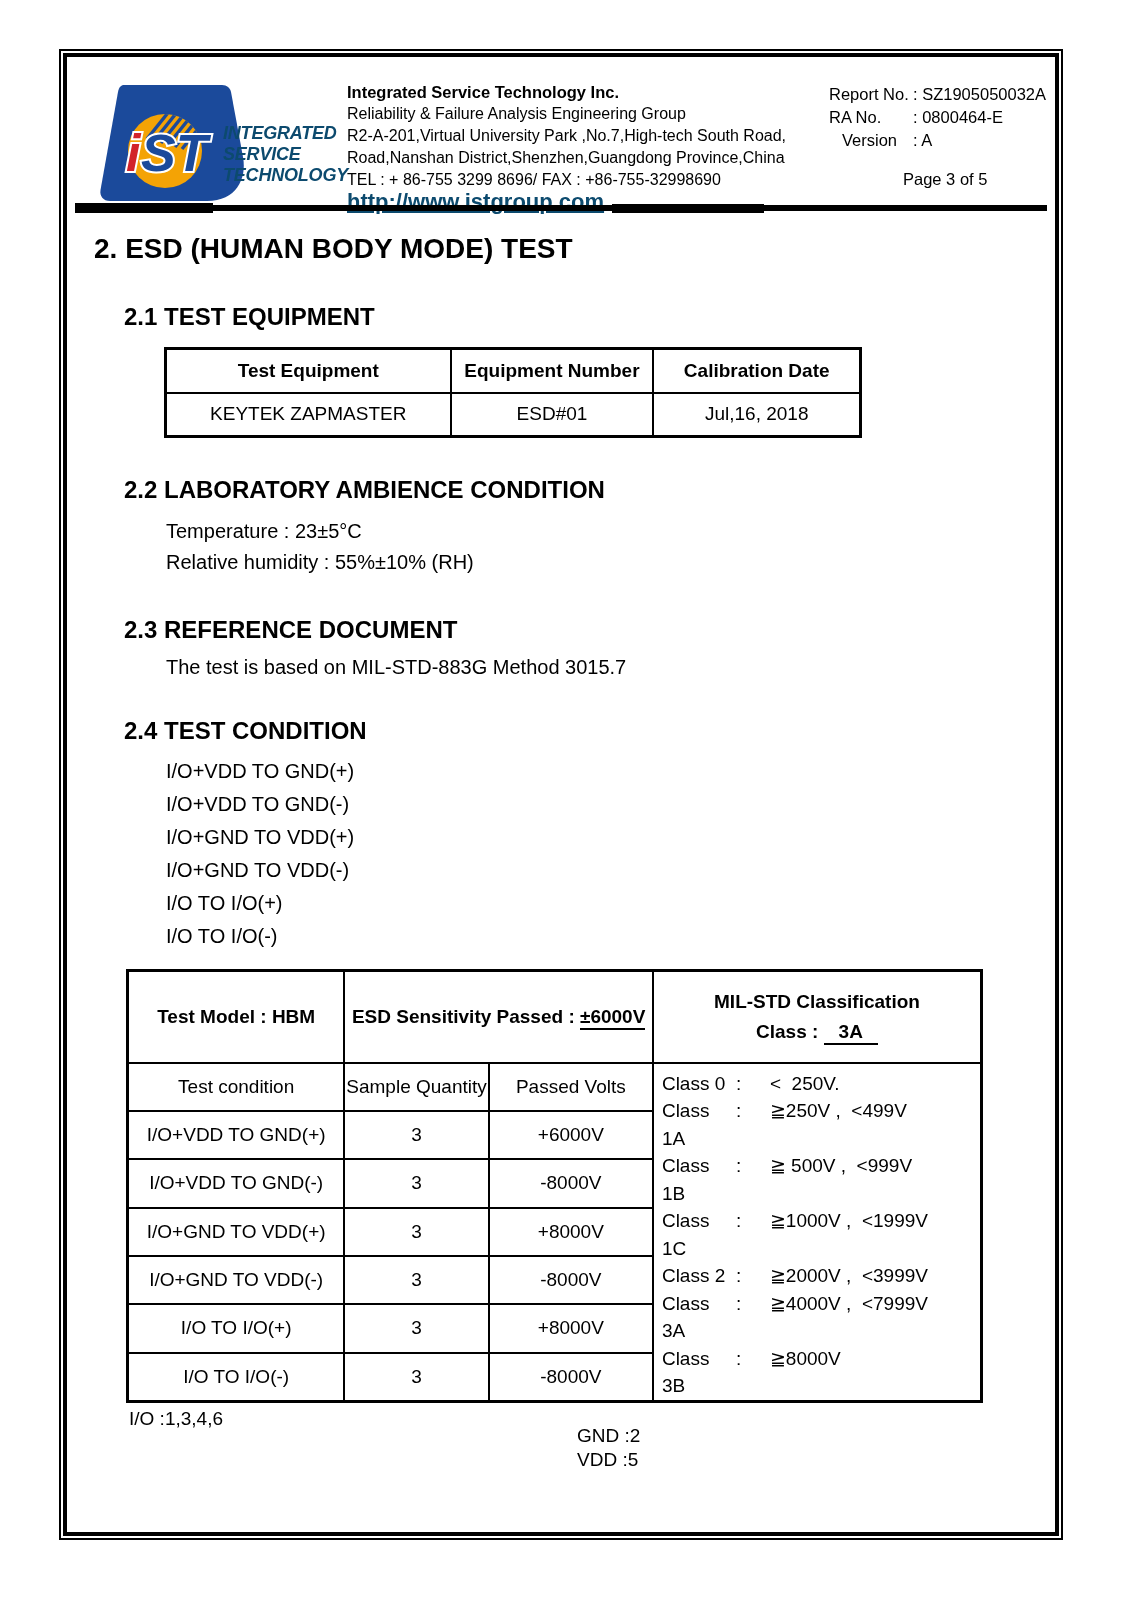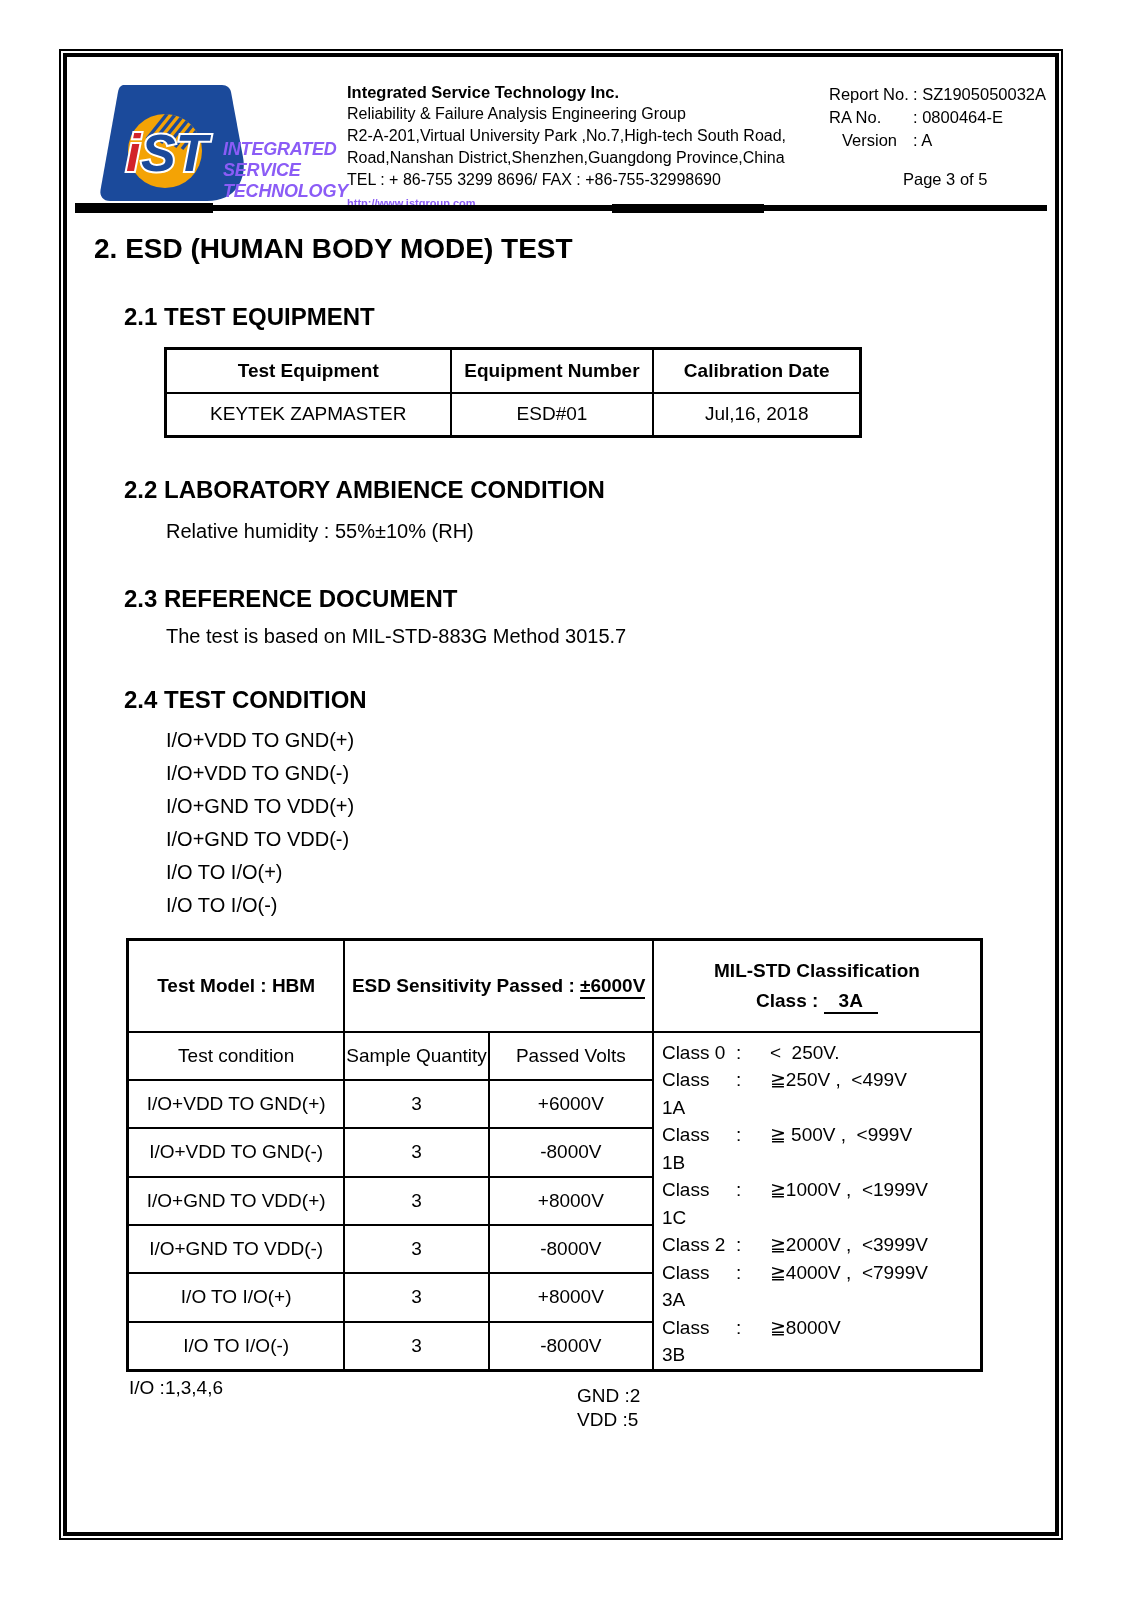--- a/index.html
+++ b/index.html
@@ -15,27 +15,27 @@
   }
   .frame-inner {
     width:100%; height:100%; border:4px solid #000; position:relative;
     overflow:hidden;
   }
   
   .header { position:relative; height:146px; }
   .logo-svg { position:absolute; left:30px; top:26px; }
   .brand {
     position:absolute; left:156px; top:66px;
-    color:#8b5cf6; font-weight:bold; font-style:italic;
-    font-size:18px; line-height:21px; letter-spacing:-0.2px;margin-top:16px;
+    color:#0c4a6e; font-weight:bold; font-style:italic;
+    font-size:18px; line-height:21px; letter-spacing:-0.2px;
   }
   .company { position:absolute; left:280px; top:24px; font-size:16px; line-height:22px; }
   .company .co-name { font-weight:bold; font-size:16.5px; }
   .company a {
-    color:#8b5cf6; font-weight:bold; font-size:11px;
+    color:#0c4a6e; font-weight:bold; font-size:22px;
   }
   .report { position:absolute; left:762px; top:26px; font-size:16.5px; line-height:23px; }
   .report .lbl { display:inline-block; width:84px; }
   .report .lbl.indent { width:84px; padding-left:13px; }
   .report .page-line { margin:16px 0 0 74px; }
   .header-bar { position:absolute; left:0; right:0; top:146px; height:12px; }
   .header-bar .base { position:absolute; left:8px; right:8px; top:2px; height:6px; background:#000; }
   .header-bar .seg-a { position:absolute; left:8px; width:138px; top:0; height:10px; background:#000; }
   .header-bar .seg-b { position:absolute; left:545px; width:152px; top:1px; height:9px; background:#000; }
   
@@ -56,21 +56,21 @@
   .esd-val { border-bottom:2px solid #000; padding-bottom:1px; }
   .mil-line { line-height:30px; }
   .class-val { border-bottom:2px solid #000; padding:0 15px 1px 15px; }
   td.classes-cell { vertical-align:top; text-align:left; padding:6px 0 0 8px; }
   .class-line { display:flex; line-height:27.5px; font-size:19px; }
   .class-line .c-name { width:74px; }
   .class-line .c-colon { width:34px; }
   .pre { white-space:pre; }
   .foot { position:relative; margin:4px 0 0 59px; width:857px; font-size:19px; line-height:24px; }
   .foot .io { margin-left:3px; }
-  .foot .gndvdd { position:absolute; left:451px; top:8px; }
+  .foot .gndvdd { position:absolute; left:451px; top:17px; }
 </style>
 </head>
 <body>
 
 <div class="frame-outer">
 <div class="frame-inner">
 
   <div class="header">
 
     <svg class="logo-svg" width="150" height="120" viewBox="0 0 150 120">
@@ -138,20 +138,21 @@
     <tr>
       <td>KEYTEK ZAPMASTER</td>
       <td>ESD#01</td>
       <td>Jul,16, 2018</td>
     </tr>
   </tbody>
       </table>
 
   <div class="sec-title">2.2 LABORATORY AMBIENCE CONDITION</div>
   <div class="s22-lines">
+    <div class="body-line">Temperature : 23±5°C</div>
     <div class="body-line">Relative humidity : 55%±10% (RH)</div>
   </div>
 
   <div class="sec-title">2.3 REFERENCE DOCUMENT</div>
   <div class="body-line s23-line">The test is based on MIL-STD-883G Method 3015.7</div>
 
   <div class="sec-title">2.4 TEST CONDITION</div>
   <div class="s24-lines">
     <div class="body-line">I/O+VDD TO GND(+)</div>
     <div class="body-line">I/O+VDD TO GND(-)</div>

